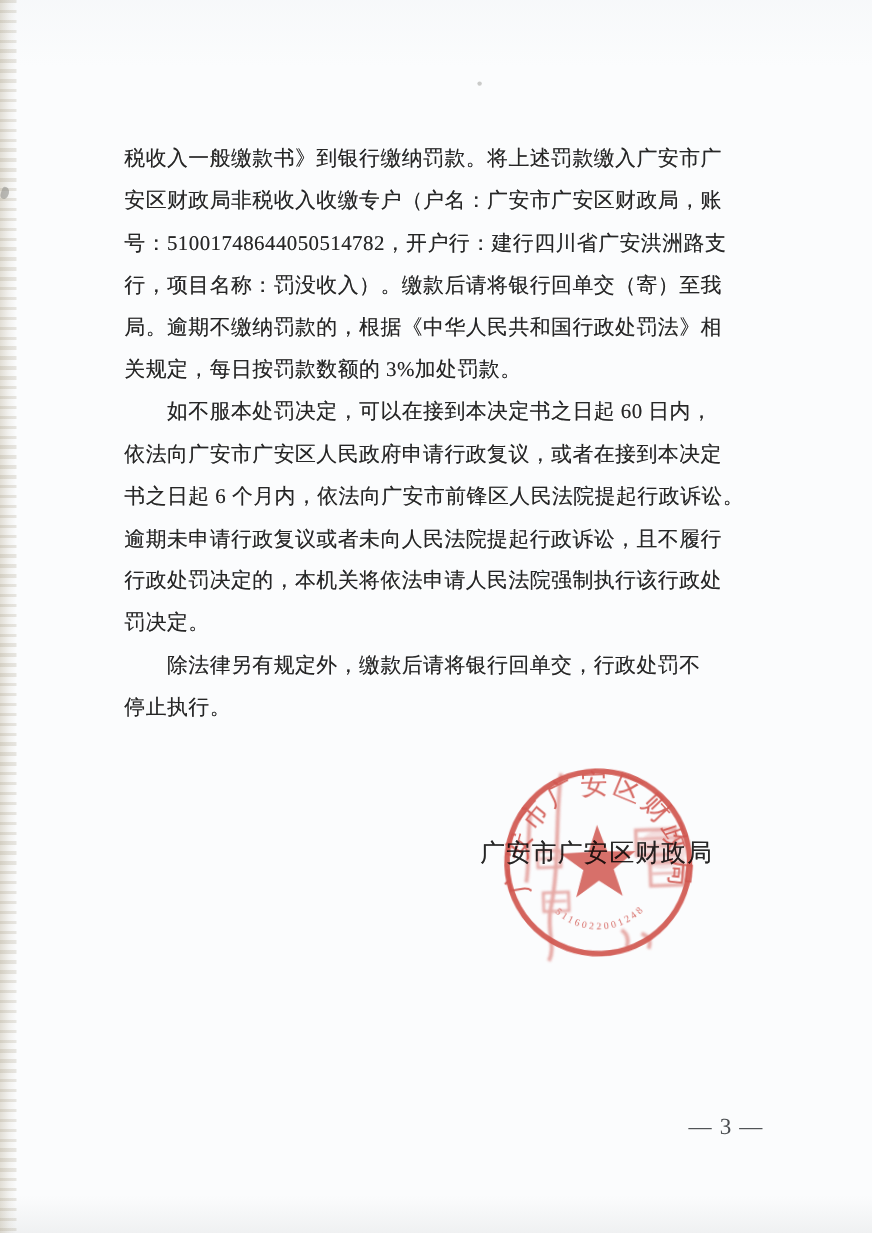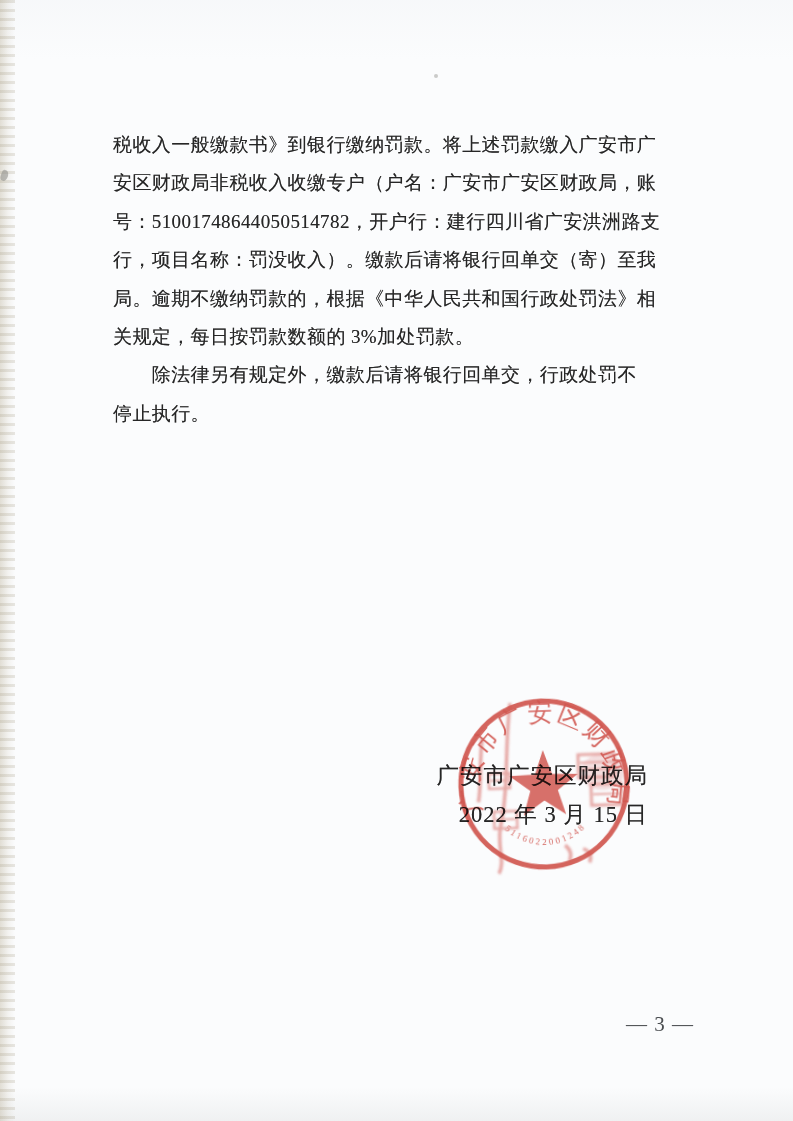--- a/index.html
+++ b/index.html
@@ -67,27 +67,32 @@
   <div class="speck-a"></div>
   <div class="speck-b"></div>
 
   <div class="body-text">
     <p>税收入一般缴款书》到银行缴纳罚款。将上述罚款缴入广安市广
 安区财政局非税收入收缴专户（户名：广安市广安区财政局，账
 号：51001748644050514782，开户行：建行四川省广安洪洲路支
 行，项目名称：罚没收入）。缴款后请将银行回单交（寄）至我
 局。逾期不缴纳罚款的，根据《中华人民共和国行政处罚法》相
 关规定，每日按罚款数额的 3%加处罚款。</p>
+    <p>　　如不服本处罚决定，可以在接到本决定书之日起 60 日内，
+依法向广安市广安区人民政府申请行政复议，或者在接到本决定
+书之日起 6 个月内，依法向广安市前锋区人民法院提起行政诉讼。
+逾期未申请行政复议或者未向人民法院提起行政诉讼，且不履行
+行政处罚决定的，本机关将依法申请人民法院强制执行该行政处
+罚决定。</p>
     <p>　　除法律另有规定外，缴款后请将银行回单交，行政处罚不
 停止执行。</p>
   </div>
 
   <div class="signature">
     <div>广安市广安区财政局</div>
-    <div>2022 年 3 月 15 日</div>
   </div>
 
   <svg class="seal" viewBox="0 0 186 186">
     <defs>
       <filter id="soft" x="-20%" y="-20%" width="140%" height="140%">
         <feGaussianBlur stdDeviation="0.55"></feGaussianBlur>
       </filter>
       <filter id="smudge" x="-30%" y="-30%" width="160%" height="160%">
         <feGaussianBlur stdDeviation="1.1"></feGaussianBlur>
       </filter>

